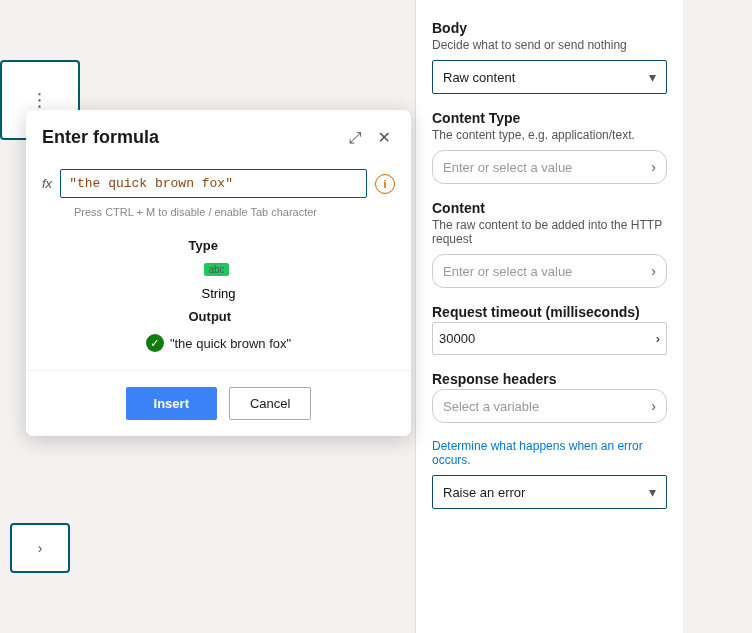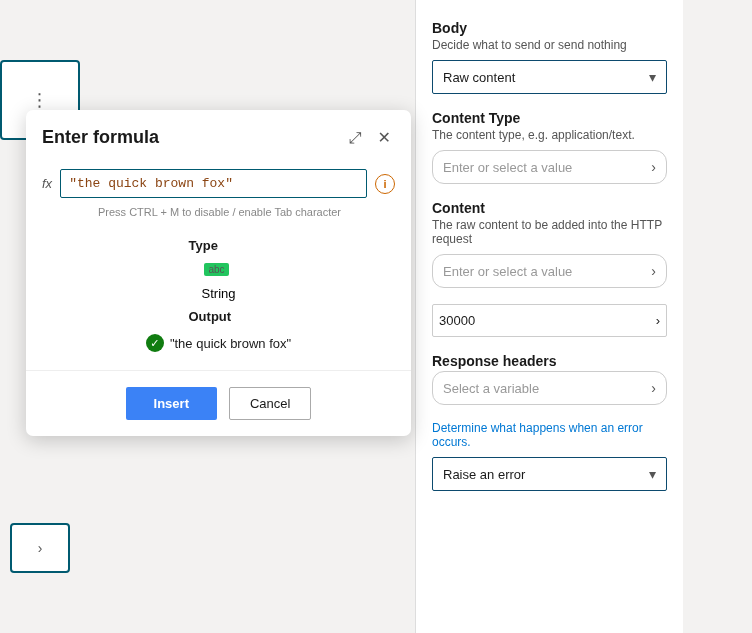--- a/index.html
+++ b/index.html
@@ -169,21 +169,20 @@
       font-size: 11px;
       font-weight: bold;
       flex-shrink: 0;
       cursor: pointer;
     }
 
     .ctrl-hint {
       padding: 2px 16px 10px 48px;
       font-size: 11px;
       color: #888;
-      margin-left: 24px;
     }
 
     
     .result-rows {
       padding: 10px 16px;
     }
 
     .result-row {
       display: flex;
       align-items: center;
@@ -432,20 +431,21 @@
   <div>
     <div class="section-title">Content</div>
     <div class="section-subtitle">The raw content to be added into the HTTP request</div>
     <div class="input-field">
       <span>Enter or select a value</span>
       <span class="chevron-right">›</span>
     </div>
   </div>
 
   <div>
+    <div class="section-title">Request timeout (milliseconds)</div>
     <div class="number-field">
       <span>30000</span>
       <span class="chevron-right">›</span>
     </div>
   </div>
 
   <div>
     <div class="section-title">Response headers</div>
     <div class="input-field">
       <span>Select a variable</span>

